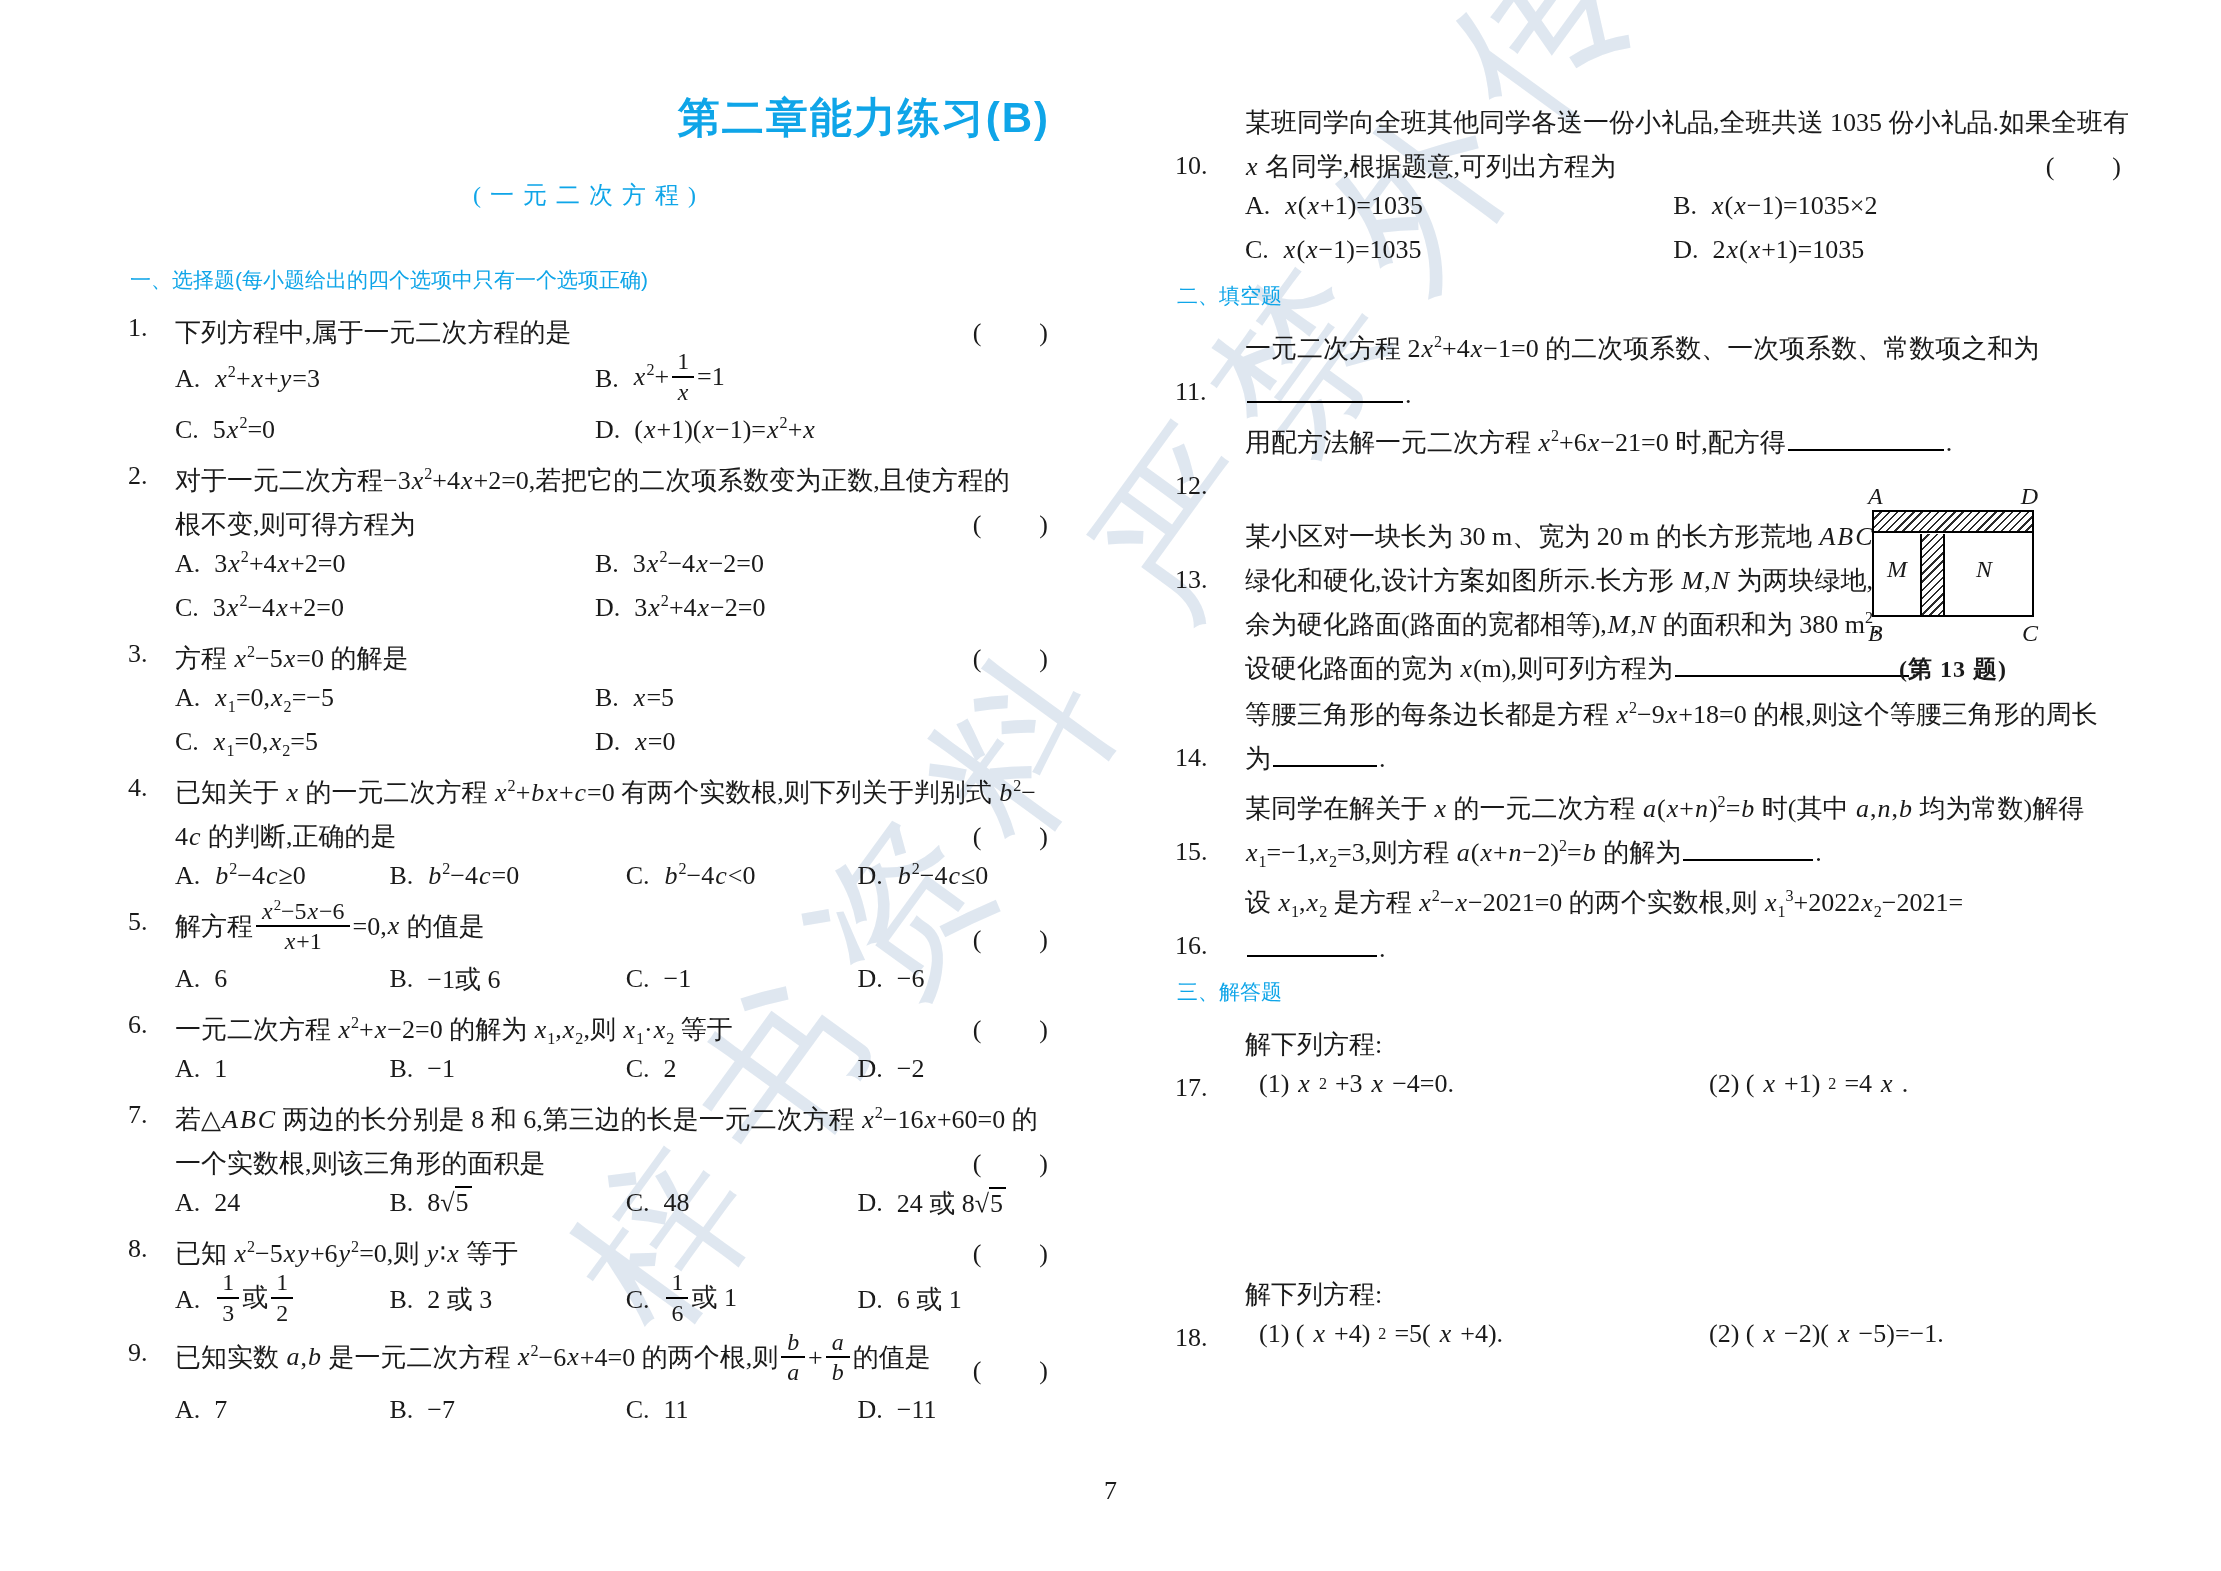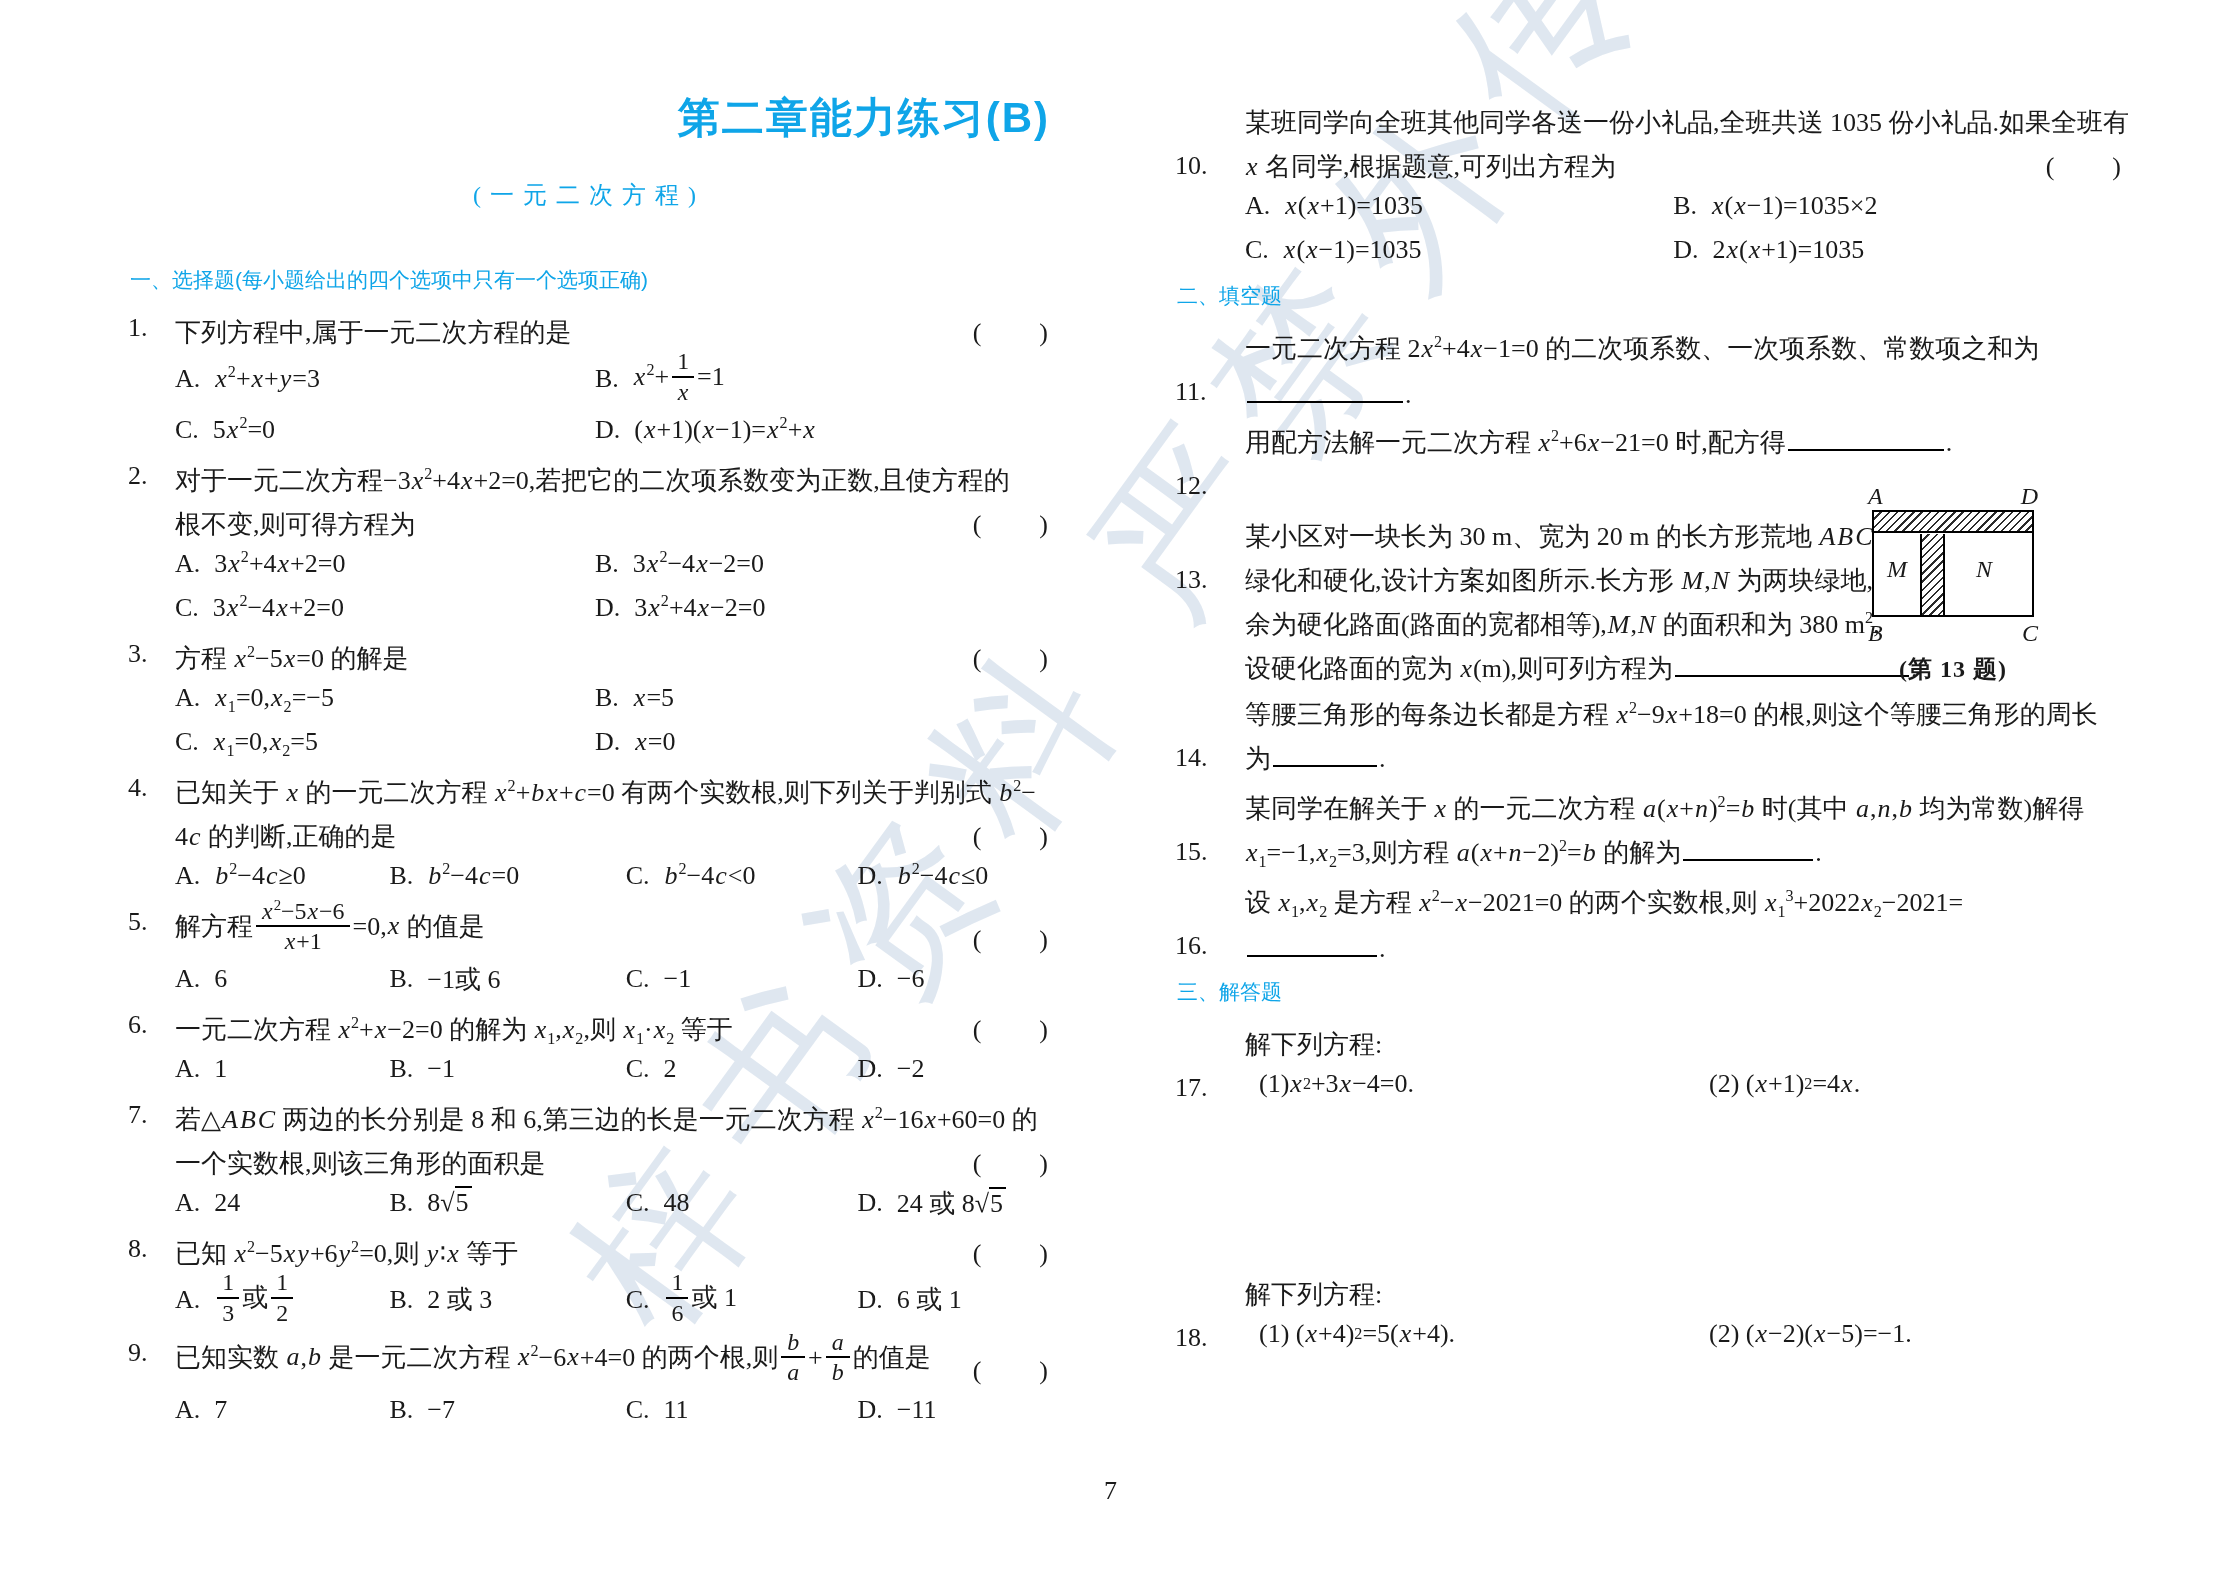--- a/index.html
+++ b/index.html
@@ -53,21 +53,21 @@
   .col-right .bracket{margin-right:14px;}
   .narrow .q-line{max-width:724px;overflow:visible;}
   
   .opt-grid{display:grid;margin:0;}
   .cols-2{grid-template-columns:48% 52%;}
   .cols-4{grid-template-columns:24.5% 27% 26.5% 22%;}
   .option-item{display:flex;align-items:center;min-height:44px;white-space:nowrap;}
   .opt-label{margin-right:14px;}
   
   .subparts{display:grid;grid-template-columns:450px 1fr;padding-left:14px;}
-  .subpart{min-height:44px;display:flex;align-items:center;white-space:nowrap;}
+  .subpart{min-height:44px;display:flex;align-items:center;white-space:nowrap;gap:8px;}
   .answer-space{width:100%;}
   
   i{font-style:italic;font-family:"Liberation Serif","DejaVu Serif",serif;padding:0 1px;}
   sup{font-size:0.62em;vertical-align:super;line-height:0;}
   sub{font-size:0.62em;vertical-align:sub;line-height:0;}
   .frac{
     display:inline-flex;flex-direction:column;align-items:center;
     vertical-align:middle;margin:0 3px;font-size:0.92em;line-height:1.12;
     position:relative;top:-2px;
   }

